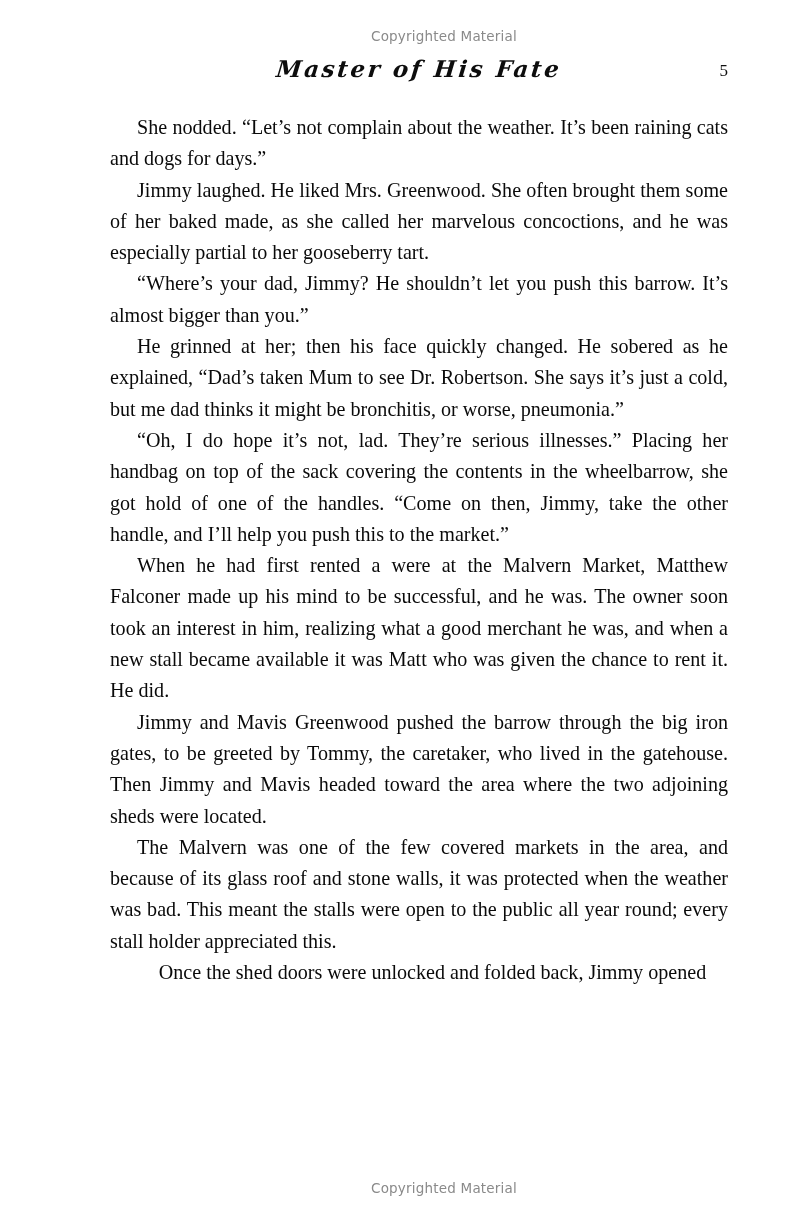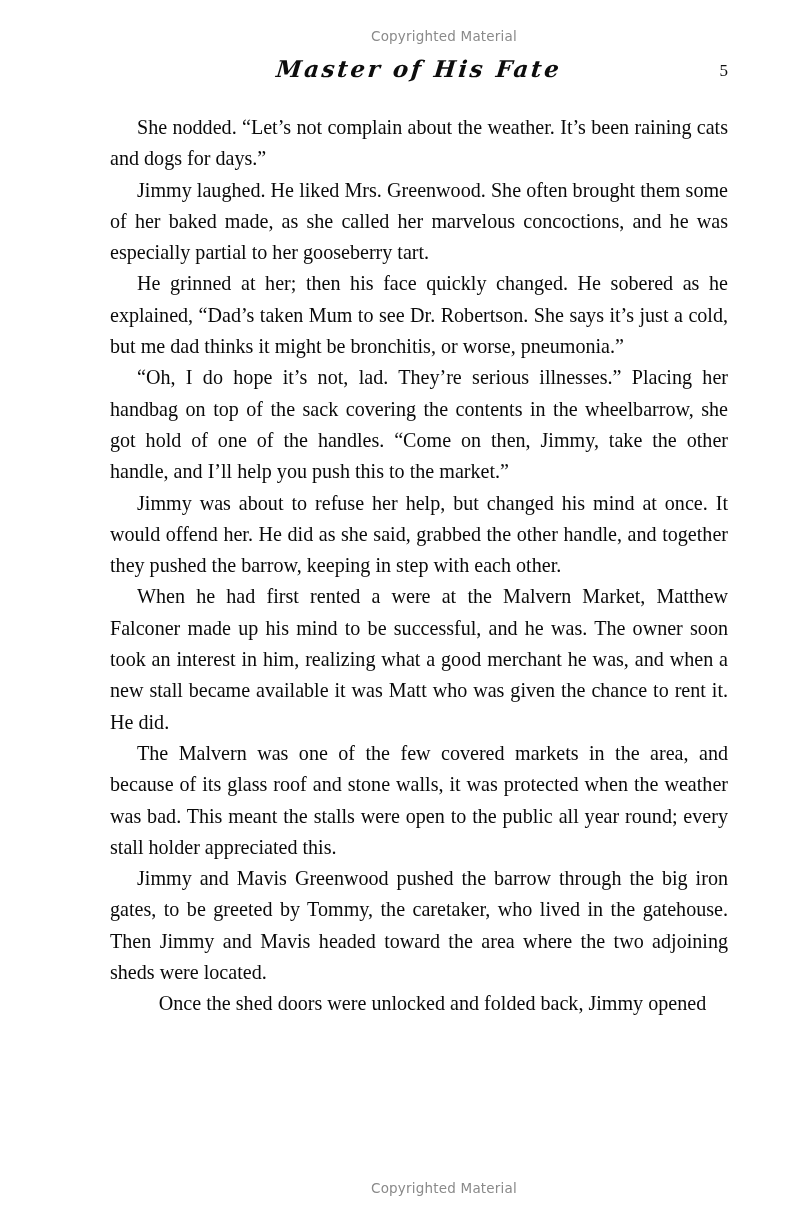--- a/index.html
+++ b/index.html
@@ -101,24 +101,24 @@
   <div class="watermark watermark-top">Copyrighted Material</div>
 
   <div class="running-head">
     <div class="book-title">Master of His Fate</div>
     <div class="folio">5</div>
   </div>
 
   <div class="body-text" id="body-text">
       <p>She nodded. “Let’s not complain about the weather. It’s been raining cats and dogs for days.”</p>
       <p>Jimmy laughed. He liked Mrs. Greenwood. She often brought them some of her baked made, as she called her marvelous concoctions, and he was especially partial to her gooseberry tart.</p>
+      <p>“Where’s your dad, Jimmy? He shouldn’t let you push this barrow. It’s almost bigger than you.”</p>
       <p>He grinned at her; then his face quickly changed. He sobered as he explained, “Dad’s taken Mum to see Dr. Robertson. She says it’s just a cold, but me dad thinks it might be bronchitis, or worse, pneumonia.”</p>
       <p>“Oh, I do hope it’s not, lad. They’re serious illnesses.” Placing her handbag on top of the sack covering the contents in the wheelbarrow, she got hold of one of the handles. “Come on then, Jimmy, take the other handle, and I’ll help you push this to the market.”</p>
-      <p>Jimmy was about to refuse her help, but changed his mind at once. It would offend her. He did as she said, grabbed the other handle, and together they pushed the barrow, keeping in step with each other.</p>
       <p>When he had first rented a were at the Malvern Market, Matthew Falconer made up his mind to be successful, and he was. The owner soon took an interest in him, realizing what a good merchant he was, and when a new stall became available it was Matt who was given the chance to rent it. He did.</p>
+      <p>Jimmy and Mavis Greenwood pushed the barrow through the big iron gates, to be greeted by Tommy, the caretaker, who lived in the gatehouse. Then Jimmy and Mavis headed toward the area where the two adjoining sheds were located.</p>
       <p>The Malvern was one of the few covered markets in the area, and because of its glass roof and stone walls, it was protected when the weather was bad. This meant the stalls were open to the public all year round; every stall holder appreciated this.</p>
-      <p>Jimmy and Mavis Greenwood pushed the barrow through the big iron gates, to be greeted by Tommy, the caretaker, who lived in the gatehouse. Then Jimmy and Mavis headed toward the area where the two adjoining sheds were located.</p>
       <p class="clipped">Once the shed doors were unlocked and folded back, Jimmy opened</p>
     </div>
 
   <div class="watermark watermark-bottom">Copyrighted Material</div>
 
 </div>
 
 </body></html>

